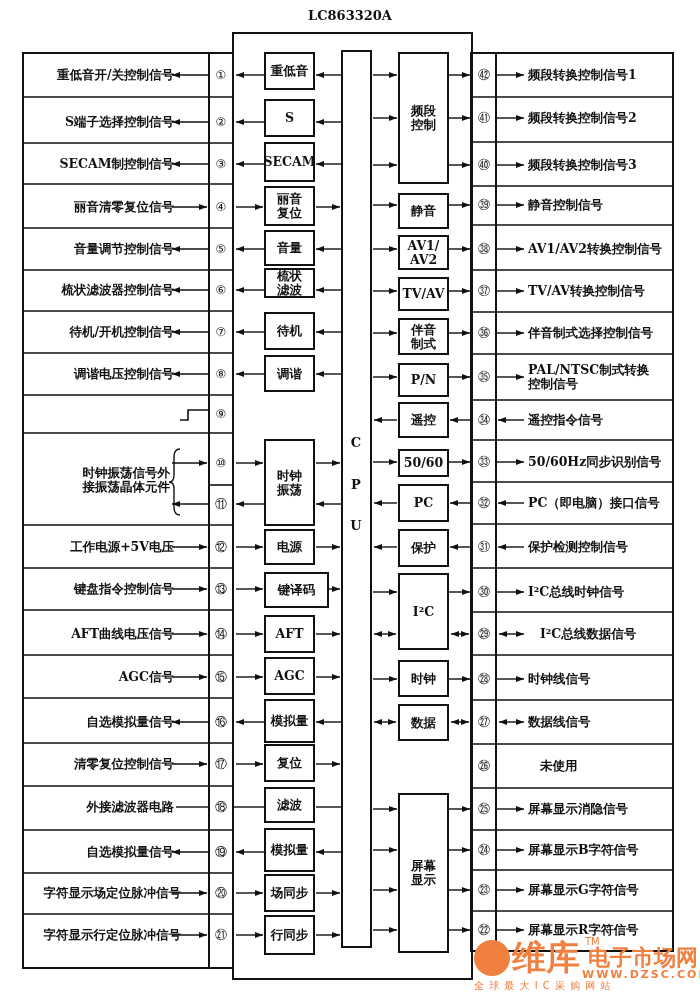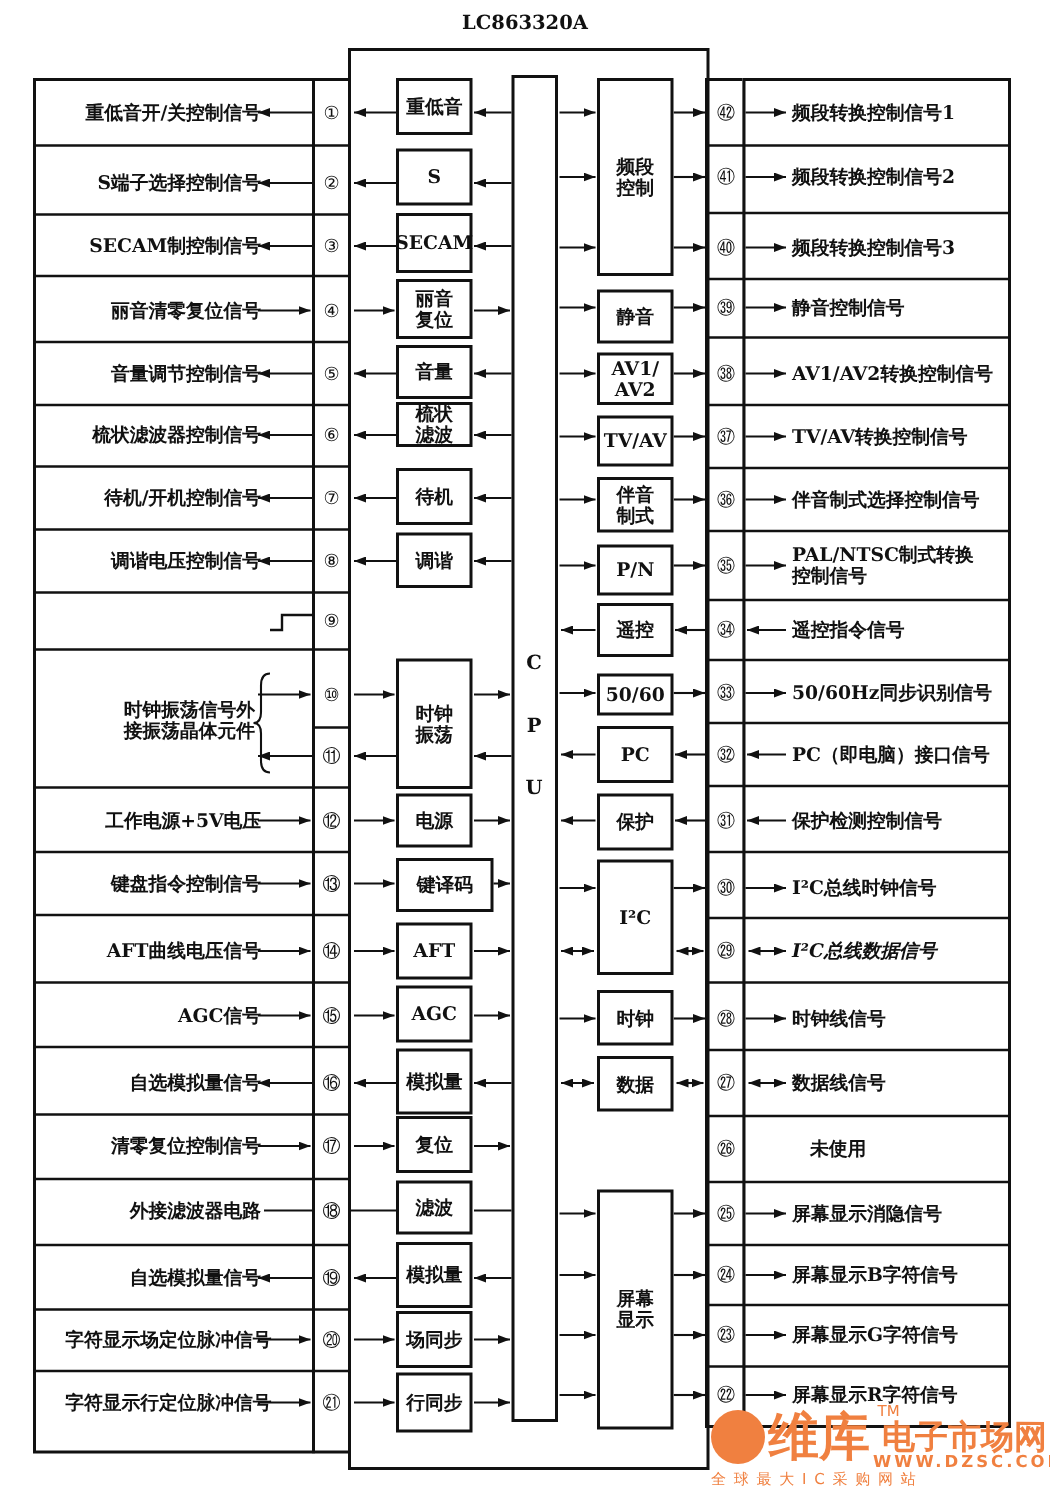--- a/index.html
+++ b/index.html
@@ -312,21 +312,21 @@
 <div class="lbl" style="left:528px;top:413px;white-space:pre-line;">遥控指令信号</div>
 <div class="pin" style="left:472px;top:455px;">㉝</div>
 <div class="lbl" style="left:528px;top:455px;white-space:pre-line;">50/60Hz同步识别信号</div>
 <div class="pin" style="left:472px;top:496px;">㉜</div>
 <div class="lbl" style="left:528px;top:496px;white-space:pre-line;">PC（即电脑）接口信号</div>
 <div class="pin" style="left:472px;top:540px;">㉛</div>
 <div class="lbl" style="left:528px;top:540px;white-space:pre-line;">保护检测控制信号</div>
 <div class="pin" style="left:472px;top:585px;">㉚</div>
 <div class="lbl" style="left:528px;top:585px;white-space:pre-line;">I²C总线时钟信号</div>
 <div class="pin" style="left:472px;top:627px;">㉙</div>
-<div class="lbl" style="left:528px;top:627px;white-space:pre-line;font-style:italic;">I²C总线数据信号</div>
+<div class="lbl" style="left:540px;top:627px;white-space:pre-line;">I²C总线数据信号</div>
 <div class="pin" style="left:472px;top:672px;">㉘</div>
 <div class="lbl" style="left:528px;top:672px;white-space:pre-line;">时钟线信号</div>
 <div class="pin" style="left:472px;top:715px;">㉗</div>
 <div class="lbl" style="left:528px;top:715px;white-space:pre-line;">数据线信号</div>
 <div class="pin" style="left:472px;top:759px;">㉖</div>
 <div class="lbl" style="left:540px;top:759px;white-space:pre-line;">未使用</div>
 <div class="pin" style="left:472px;top:802px;">㉕</div>
 <div class="lbl" style="left:528px;top:802px;white-space:pre-line;">屏幕显示消隐信号</div>
 <div class="pin" style="left:472px;top:843px;">㉔</div>
 <div class="lbl" style="left:528px;top:843px;white-space:pre-line;">屏幕显示B字符信号</div>

